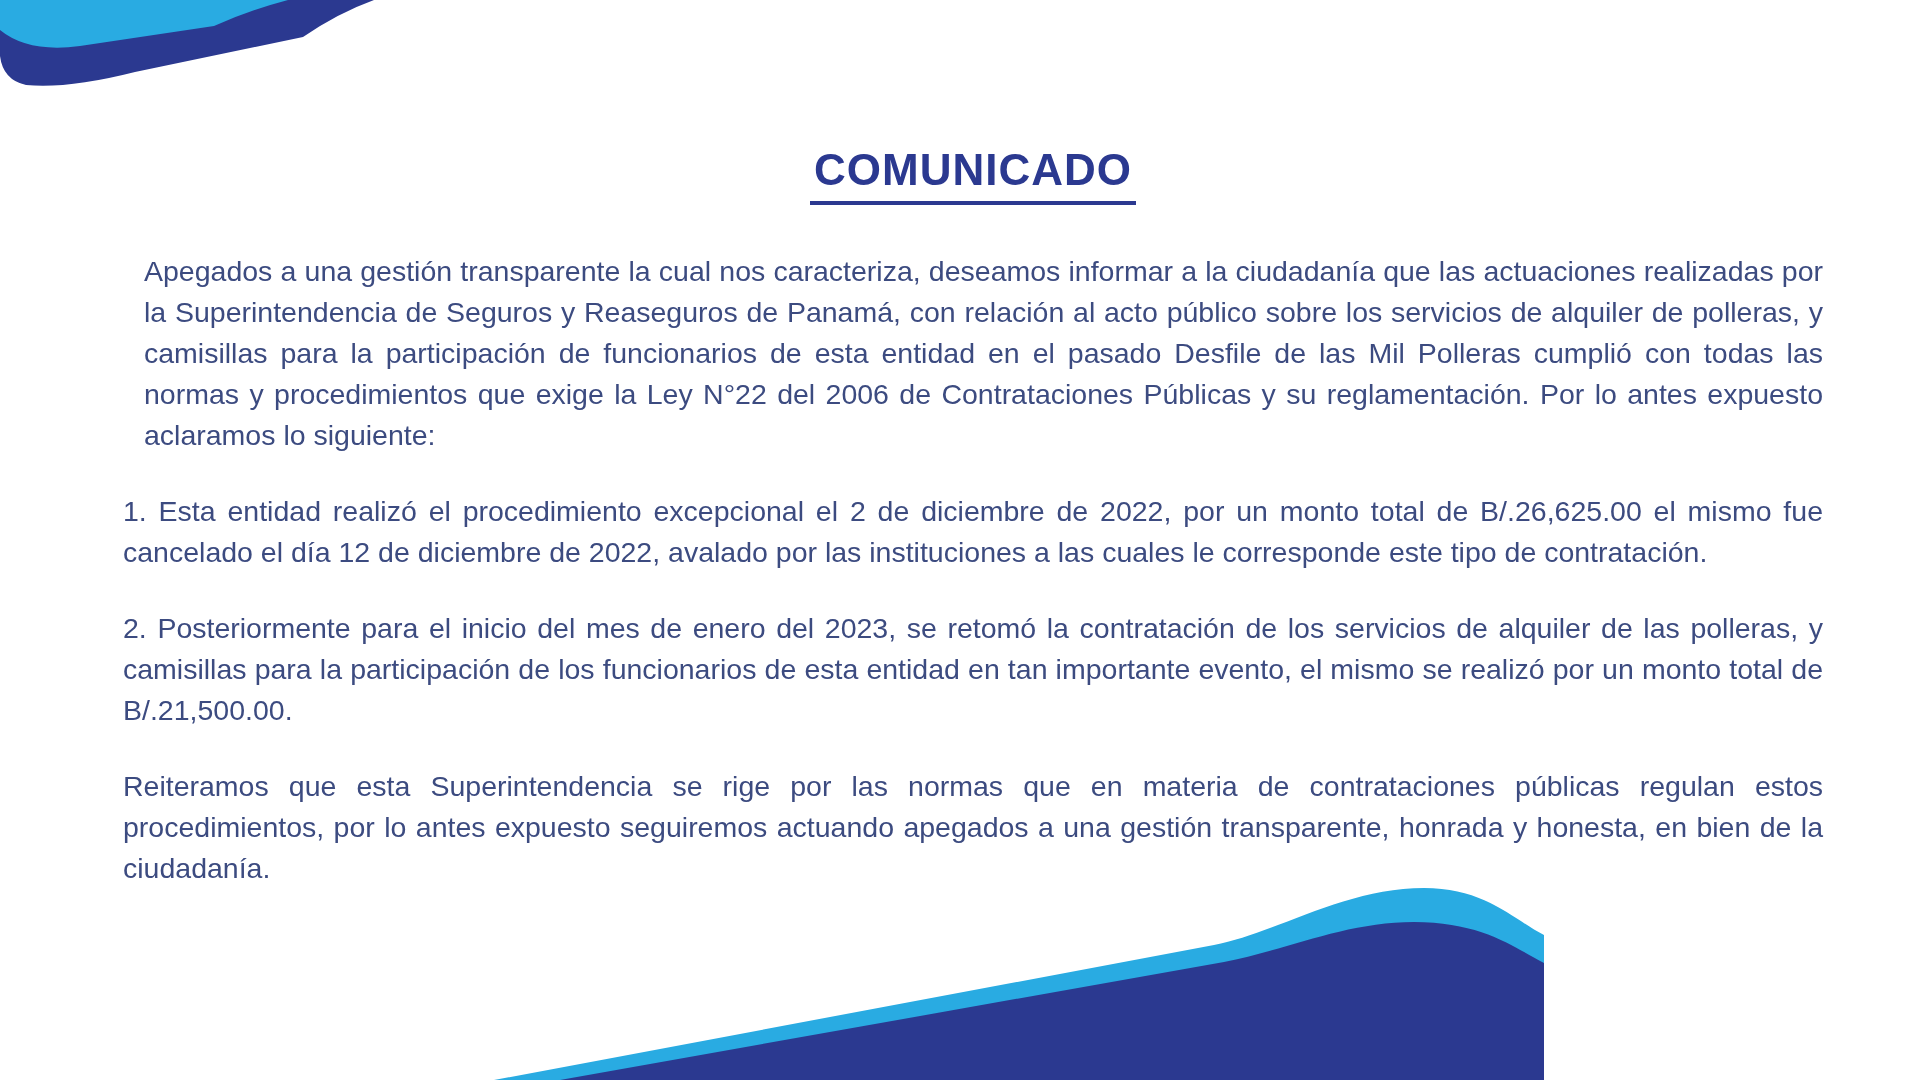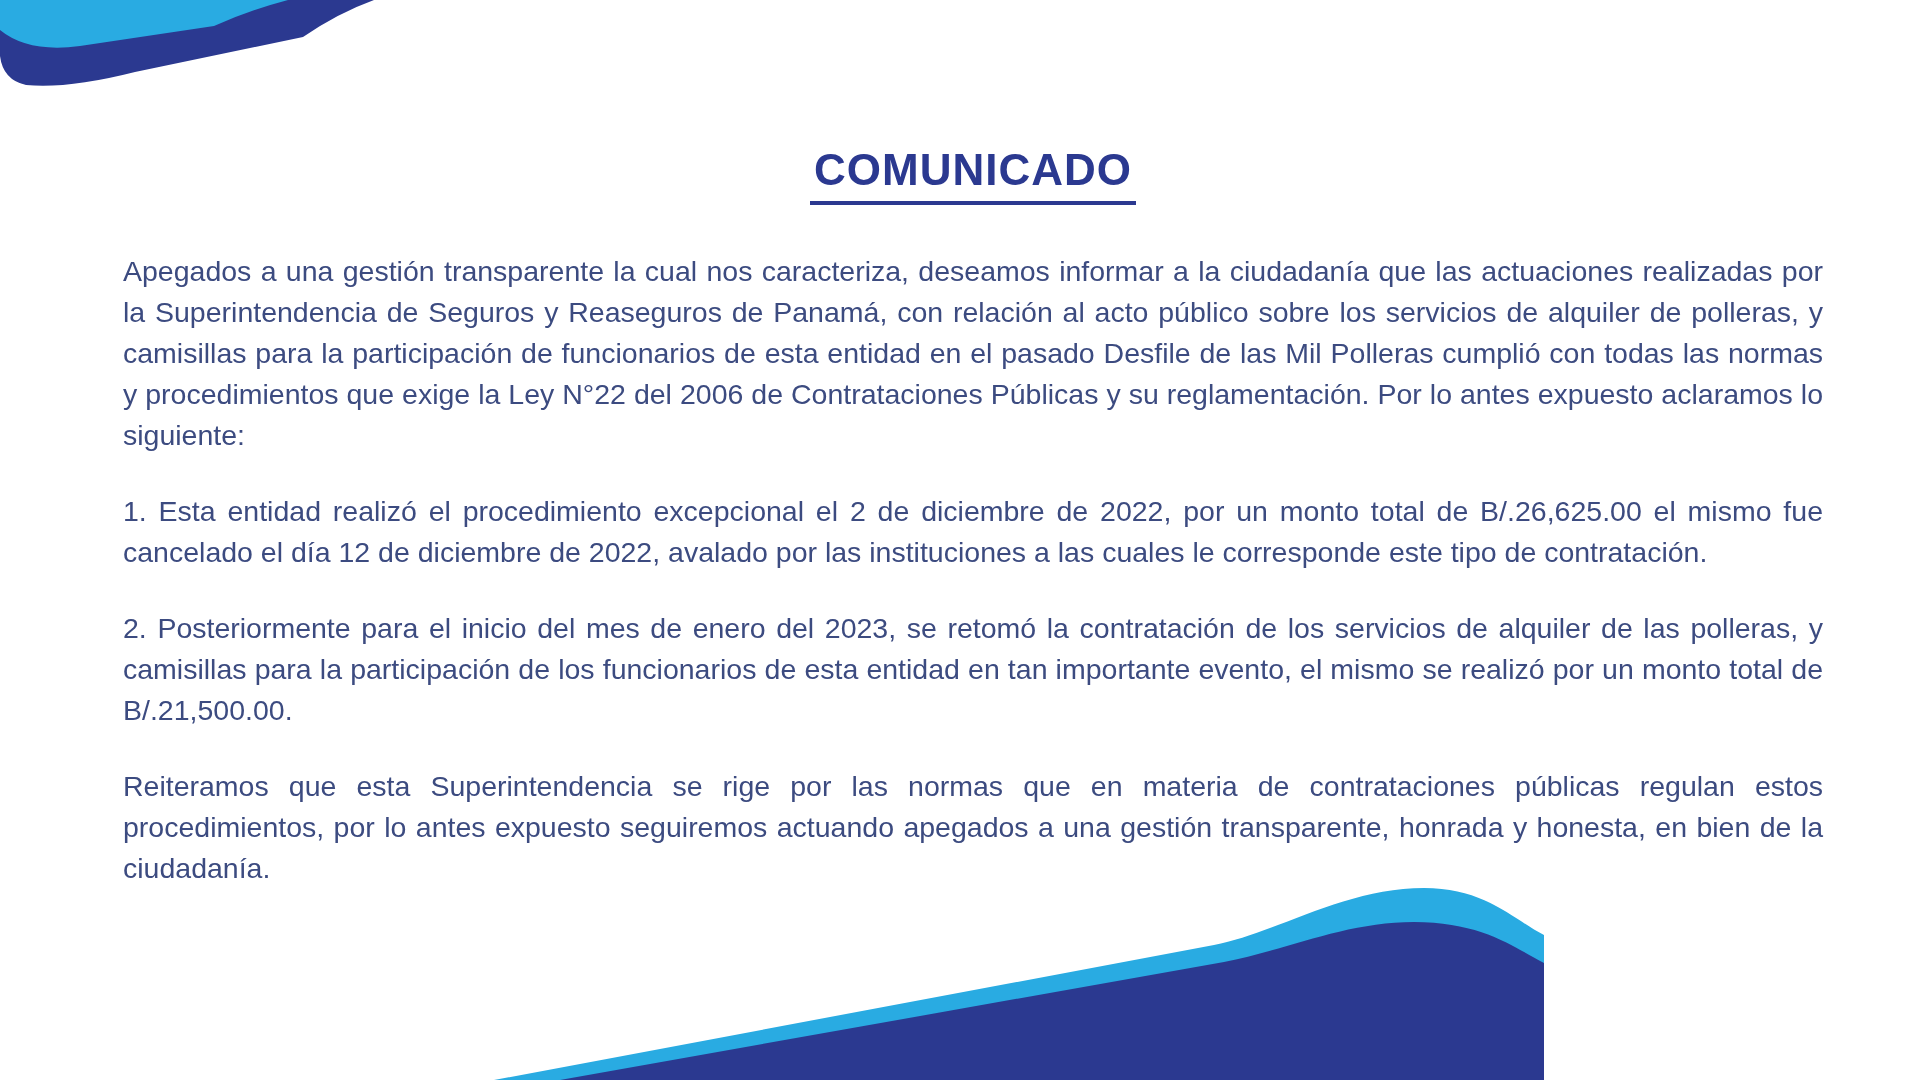--- a/index.html
+++ b/index.html
@@ -57,20 +57,21 @@
   }
   .body-text p {
     font-size: 28.5px;
     line-height: 41px;
     color: #3C4B80;
     text-align: justify;
     margin: 0 0 35px 0;
   }
   .body-text p.first {
     margin-top: 46px;
+    margin-left: 21px;
   }
   .body-text p.date-line {
     text-align: left;
     margin-bottom: 0;
   }
 </style>
 </head>
 <body>
 
 <div class="page">

